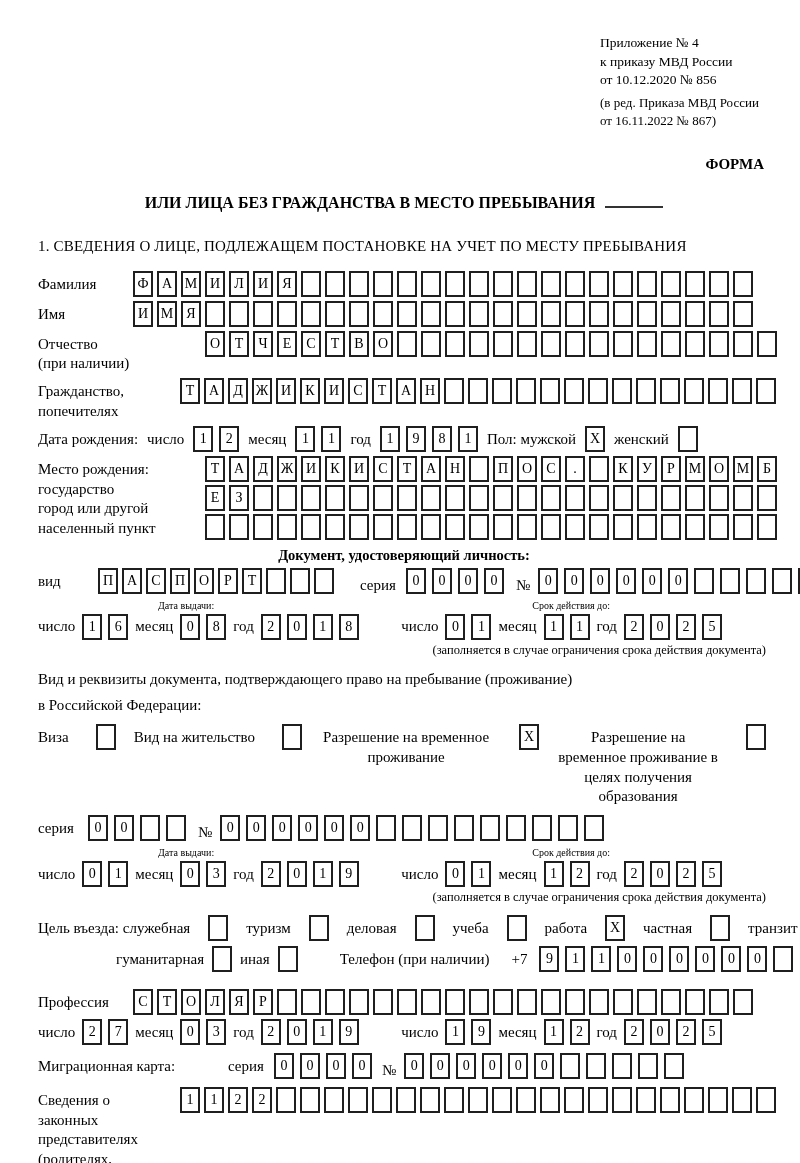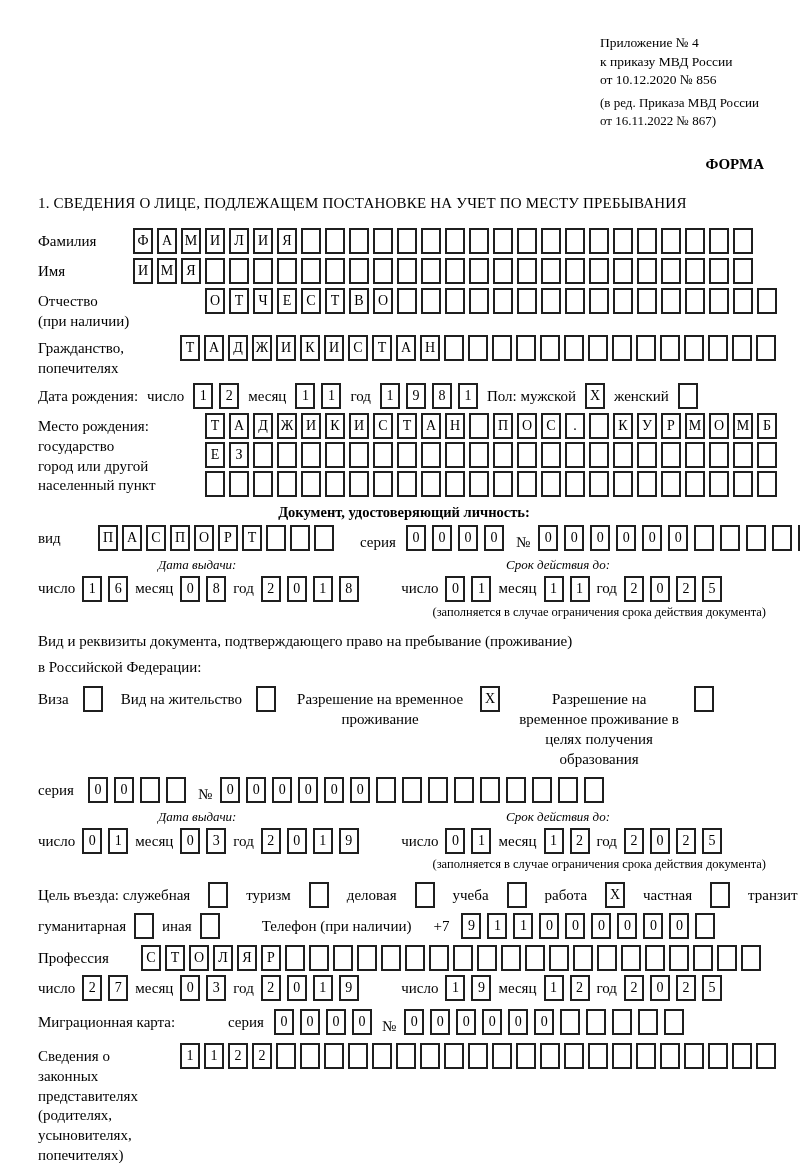--- a/index.html
+++ b/index.html
@@ -34,42 +34,42 @@
   .inline-gap{margin-left:9px;margin-right:9px;padding-top:4px;}
   .birthrow{column-gap:0;}
   .birthrow .flabel{padding-top:4px;}
 
   .doc-heading{text-align:center;font-weight:bold;font-size:14.5px;margin:4px 0 4px 0;}
 
   .kindrow .kind-label{width:60px;}
   .kindrow .series-label{margin:4px 10px 0 26px;}
   .kindrow .num-label{margin:4px 8px 0 12px;}
 
-  .dates-labels{display:flex;font-size:13px;margin-top:4px;font-style:italic;}
+  .dates-labels{display:flex;font-size:10px;margin-top:4px;}
   .dl-left{margin-left:120px;}
   .dl-right{margin-left:auto;margin-right:160px;}
   .dates-row{display:flex;align-items:center;margin-top:3px;}
   .dgroup{display:flex;align-items:center;gap:7px;font-size:15px;}
   .dgroup.right{margin-left:auto;margin-right:48px;}
   .fine{font-size:12.5px;text-align:right;margin-right:4px;margin-top:3px;margin-bottom:4px;}
 
   .intro{margin-top:8px;line-height:1.75;}
   .opt-row{margin-top:6px;margin-bottom:8px;column-gap:18px;}
-  .opt{display:flex;align-items:flex-start;column-gap:14px;}
+  .opt{display:flex;align-items:flex-start;column-gap:27px;}
   .opt .flabel.center{text-align:center;}
   .optw1{width:172px;}
   .optw2{width:162px;}
 
   .series-row .series-label{width:50px;}
   .series-row .num-label{margin:4px 8px 0 12px;}
 
   .purpose-row{margin-top:10px;column-gap:18px;}
   .purpose-row .flabel{padding-top:4px;}
   .phone-row{margin-top:5px;column-gap:8px;}
-  .ph-indent{}
+  .ph-indent{margin-left:78px;}
   .ph-label{margin-left:34px;}
   .ph-prefix{margin-left:14px;margin-right:4px;}
 
   .mig-row{margin-top:8px;}
   .mig-row .mig-label{width:150px;margin-right:40px;}
   .mig-row .series-label{margin-right:10px;}
   .mig-row .num-label{margin:4px 8px 0 10px;}
 
   .rep-row{margin-top:6px;}
 </style>
@@ -82,20 +82,21 @@
     <div class="pre">Приложение № 4
 к приказу МВД России
 от 10.12.2020 № 856</div>
     <div class="pre rev">(в ред. Приказа МВД России
 от 16.11.2022 № 867)</div>
   </div>
 
   <div class="forma">ФОРМА</div>
 
   <div class="title">
+    <div><span>ИЛИ ЛИЦА БЕЗ ГРАЖДАНСТВА В МЕСТО ПРЕБЫВАНИЯ</span><span class="title-underline"></span></div>
   </div>
 
   <div class="sec1">1. СВЕДЕНИЯ О ЛИЦЕ, ПОДЛЕЖАЩЕМ ПОСТАНОВКЕ НА УЧЕТ ПО МЕСТУ ПРЕБЫВАНИЯ</div>
 
   <div class="frow">
     <span class="flabel w95">Фамилия</span>
     <div class="boxes">
         <span class="cb">Ф</span>
         <span class="cb">А</span>
         <span class="cb">М</span>
@@ -576,21 +577,21 @@
         <span class="cb">0</span>
         <span class="cb">0</span>
         <span class="cb">0</span>
         <span class="cb">0</span>
         <span class="cb">0</span>
         <span class="cb">0</span>
         <span class="cb"></span>
       </div>
   </div>
 
-  <div class="frow" style="margin-top:6px;gap:8px;">
+  <div class="frow" style="margin-top:17px;">
     <span class="flabel w95">Профессия</span>
     <div class="boxes">
         <span class="cb">С</span>
         <span class="cb">Т</span>
         <span class="cb">О</span>
         <span class="cb">Л</span>
         <span class="cb">Я</span>
         <span class="cb">Р</span>
         <span class="cb"></span>
         <span class="cb"></span>

